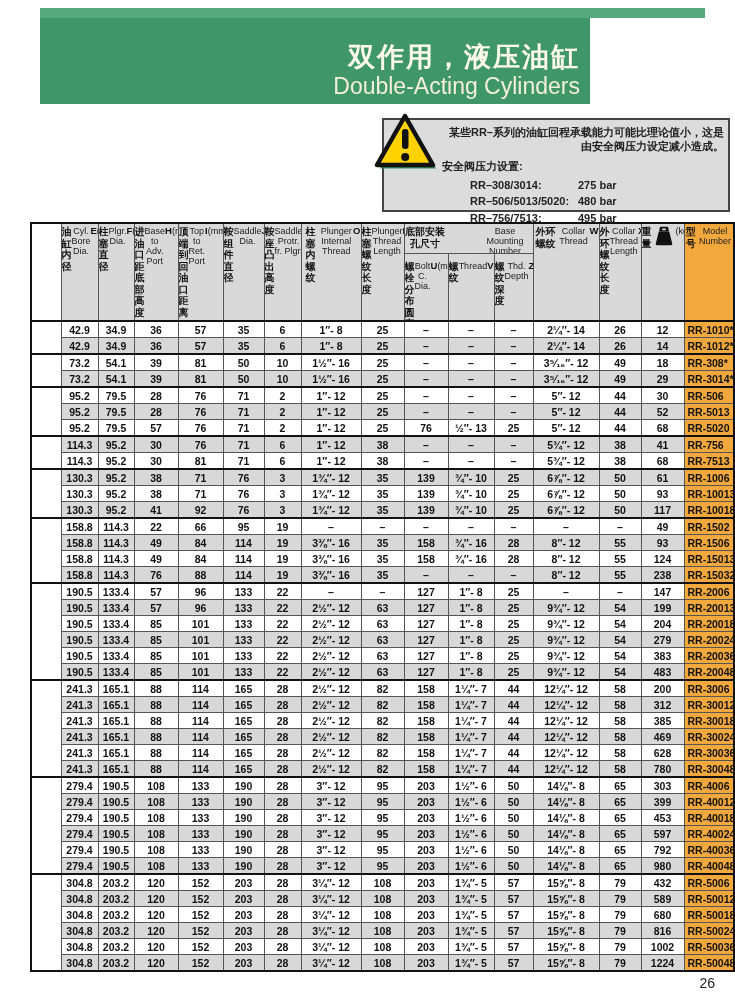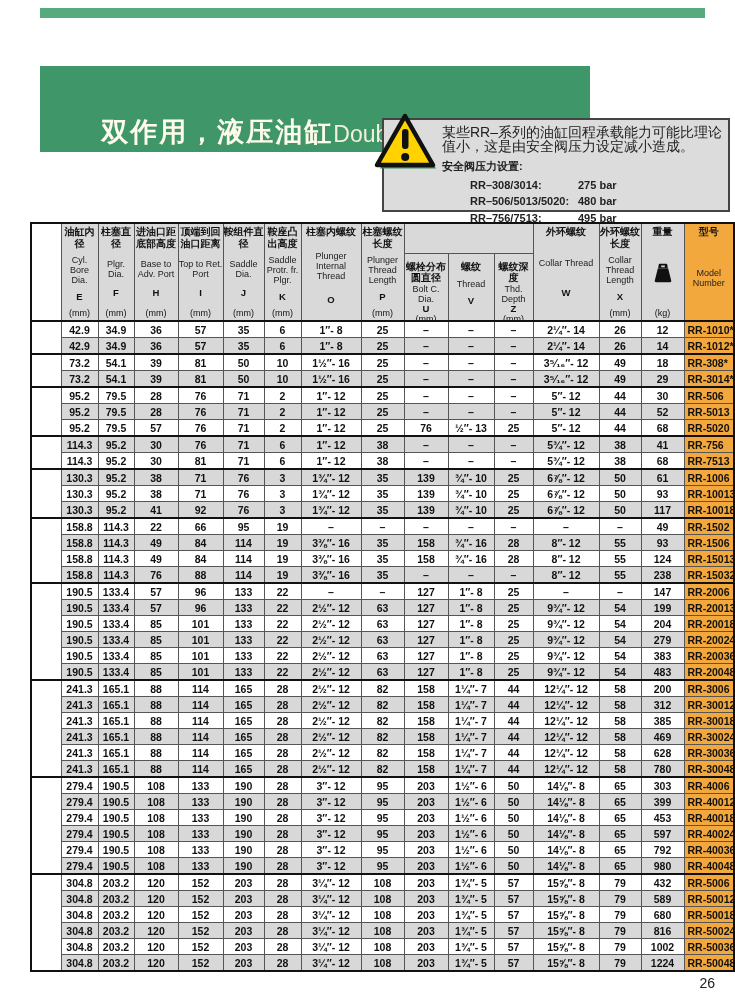--- a/index.html
+++ b/index.html
@@ -5,47 +5,47 @@
   html,body{margin:0;padding:0;}
   body{
     width:735px;height:1004px;background:#ffffff;position:relative;
     font-family:"Liberation Sans","DejaVu Sans",sans-serif;color:#111;
     overflow:hidden;
   }
   
   .green-accent{position:absolute;left:40px;top:8px;width:665px;height:10px;background:#57AA7D;}
   .green-block{
     position:absolute;left:40px;top:18px;width:550px;height:86px;background:#3E9669;
-    display:flex;flex-direction:row;justify-content:flex-end;align-items:flex-end;
-    box-sizing:border-box;padding:0 10px 4px 0;margin-top:48px;
+    display:flex;flex-direction:column;justify-content:flex-end;align-items:flex-end;
+    box-sizing:border-box;padding:0 10px 4px 0;
   }
   .title-cn{font-size:27px;font-weight:bold;color:#FFFBEA;letter-spacing:2px;line-height:32px;}
   .title-en{font-size:23px;color:#F4EFD8;line-height:27px;}
   
   .warning-box{
     position:absolute;left:382px;top:118px;width:348px;height:94px;background:#DCDCDC;
     border:2px solid #444;box-sizing:border-box;
   }
   .warning-triangle{position:absolute;left:-11px;top:-9px;width:64px;height:62px;}
   .warning-texts{margin-left:58px;padding:5px 4px 0 0;}
-  .warn-main{font-size:14px;font-weight:normal;line-height:14px;color:#222;}
+  .warn-main{font-size:11px;font-weight:bold;line-height:14px;color:#222;text-align:right;}
   .warn-sub{font-size:11px;font-weight:bold;margin-top:6px;color:#222;}
   .warn-row{display:flex;font-size:11px;font-weight:bold;margin-top:4.5px;color:#222;padding-left:28px;}
   .warn-model{width:108px;}
   
   table.spec{
     position:absolute;left:30px;top:222px;width:703px;
     border-collapse:collapse;table-layout:fixed;
     border:2px solid #111;
   }
   .spec th,.spec td{border:1px solid #555;padding:0;text-align:center;vertical-align:middle;overflow:hidden;}
   .spec thead th{background:#D9D9D9;}
   .spec th.rowmargin,.spec td.rowmargin{background:#fff;border-top:none;border-bottom:none;}
   .spec thead th.model-head{background:#F2A83C;}
-  .hcell{display:flex;flex-direction:column;justify-content:space-between;height:96px;box-sizing:border-box;padding:2px 0;}
+  .hcell{display:flex;justify-content:space-between;height:96px;box-sizing:border-box;padding:2px 0;}
   .hcell-sub{height:56px;}
   .hcell-grp{height:24px;justify-content:center;padding:0;gap:32px;}
   .hc-cn{font-size:10px;font-weight:bold;line-height:11.5px;}
   .hc-en{font-size:9px;font-weight:normal;line-height:10px;color:#222;}
   .hc-letter{font-size:9.5px;font-weight:bold;line-height:10px;}
   .hc-unit{font-size:9px;font-weight:normal;line-height:10px;}
   .weight-icon-wrap{display:flex;justify-content:center;}
   tbody.spec-body td{font-size:10.5px;font-weight:bold;height:15px;white-space:nowrap;color:#111;}
   tbody.spec-body tr:nth-child(even) td{background:#D8D8D8;}
   tbody.spec-body tr:nth-child(odd) td{background:#fff;}

